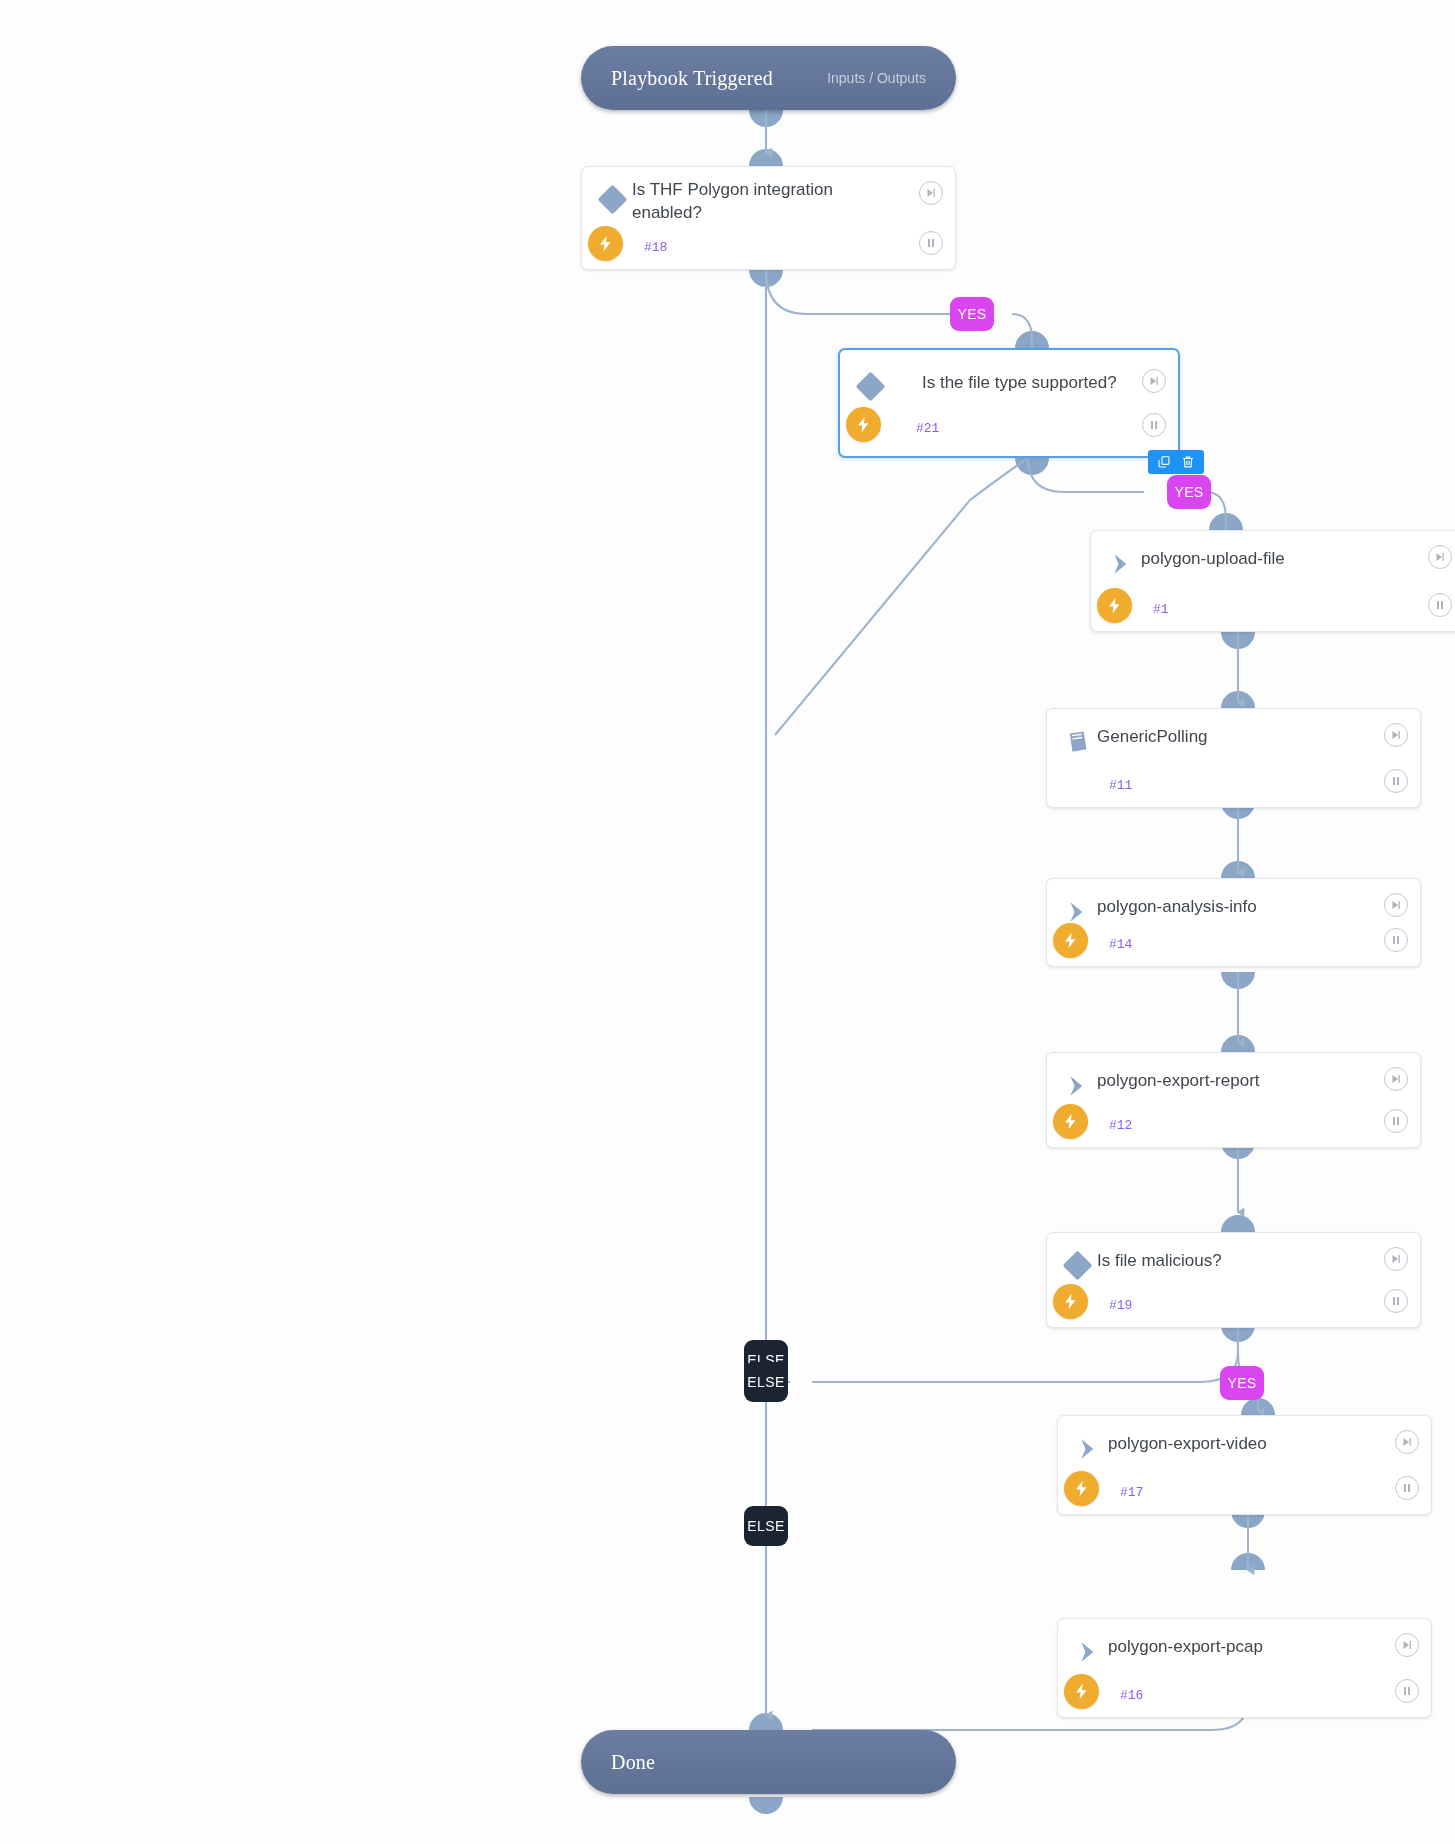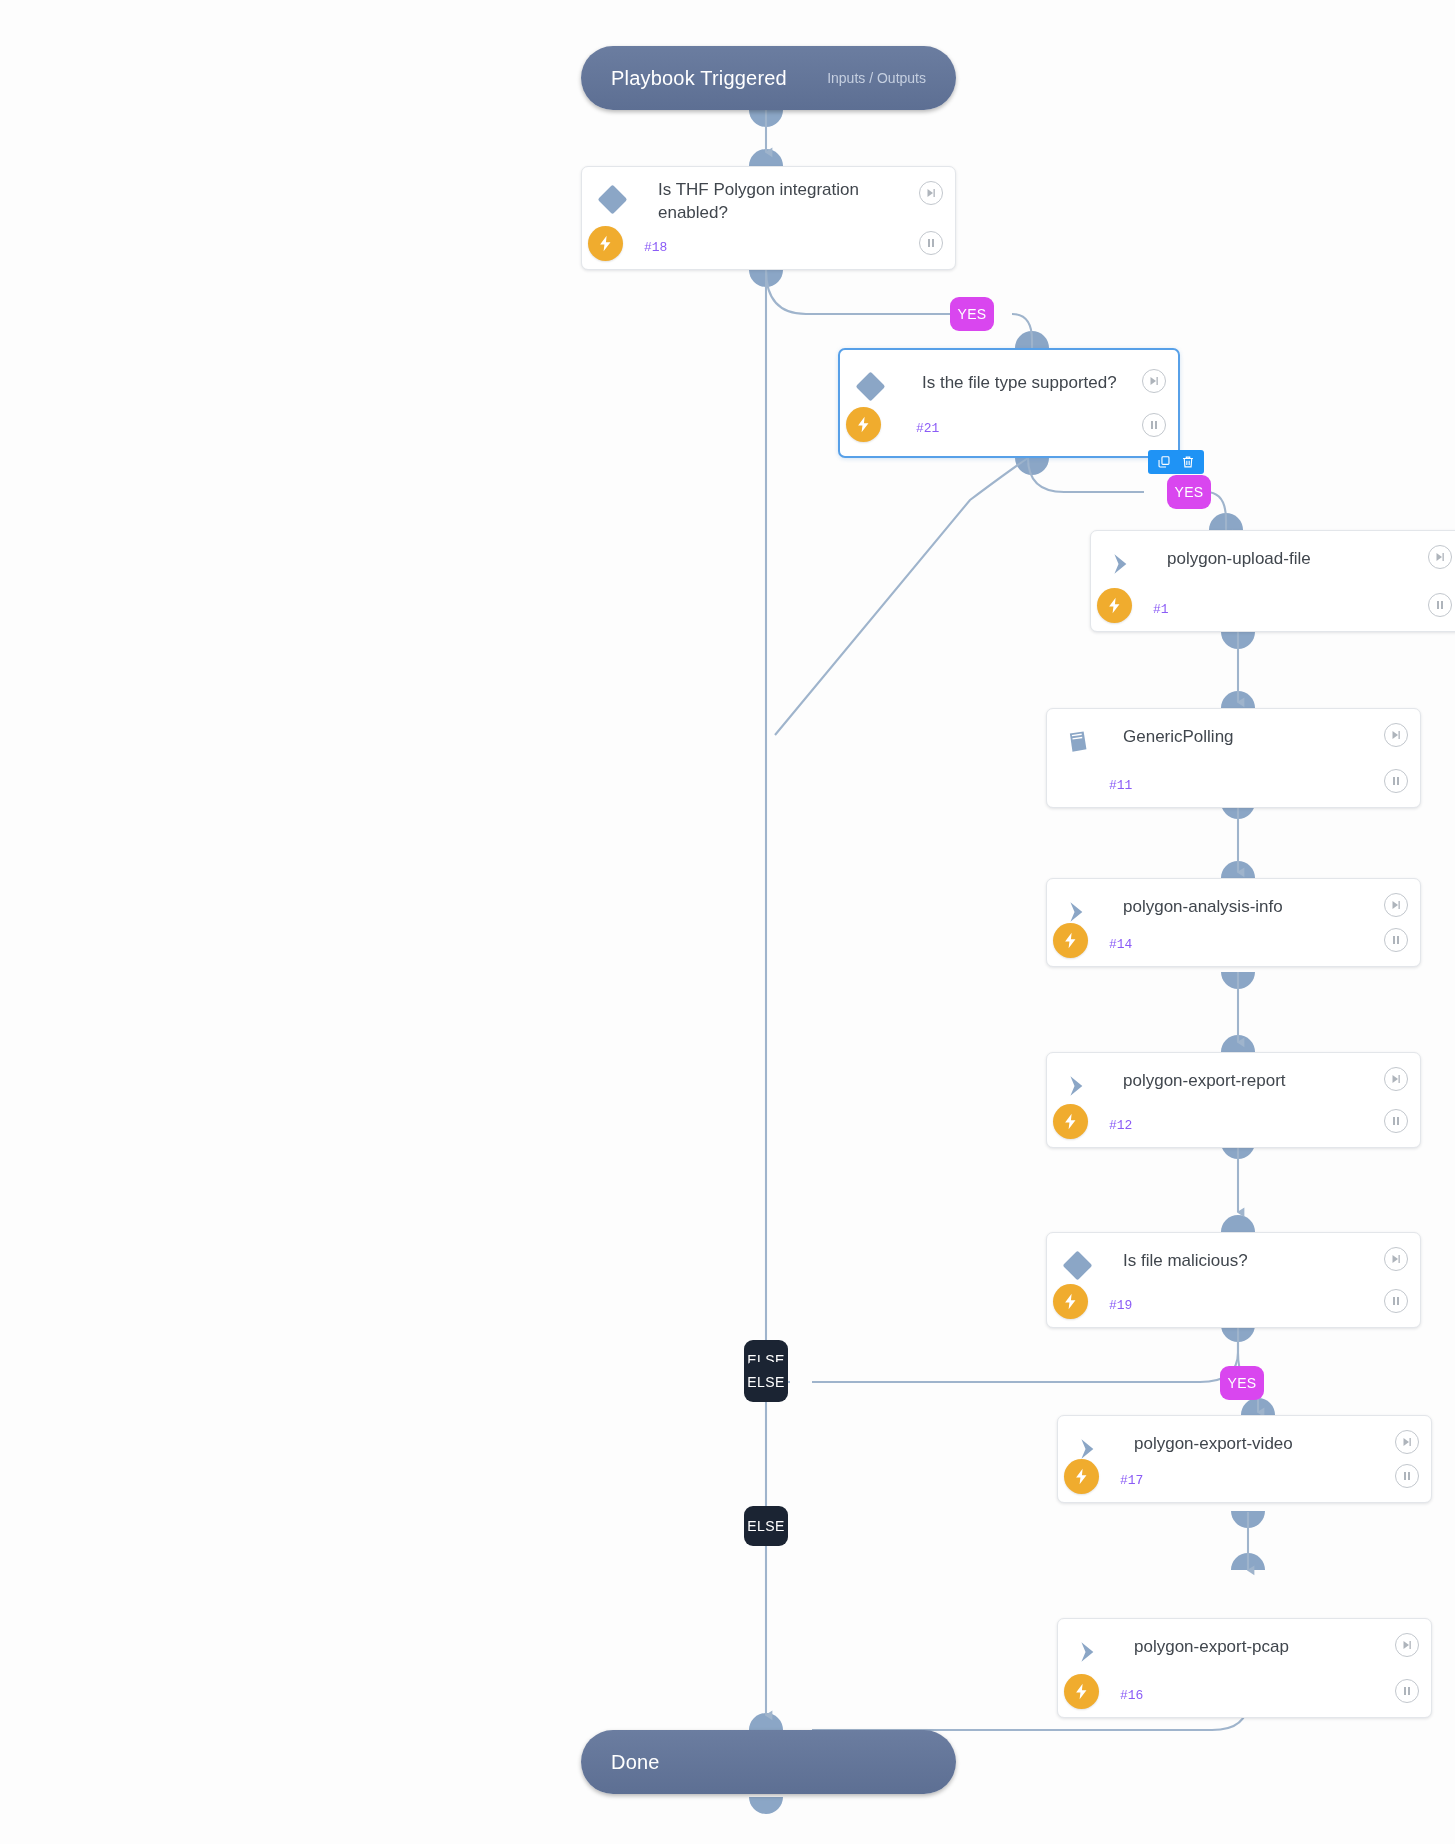--- a/index.html
+++ b/index.html
@@ -13,31 +13,31 @@
   #wires{position:absolute;left:0;top:0;width:1455px;height:1844px;}
 
   
   .pill{
     position:absolute;height:64px;border-radius:32px;
     background:linear-gradient(180deg,#6b7da0 0%,#5d6f93 100%);
     box-shadow:0 2px 4px rgba(0,0,0,.28);
     display:flex;align-items:center;box-sizing:border-box;
     padding:0 30px;color:#fff;
   }
-  .pill .ptitle{font-size:20px;letter-spacing:.2px;}
+  .pill .ptitle{font-size:20px;letter-spacing:.2px;font-family:Liberation Serif, serif;}
   .pill .pio{margin-left:auto;font-size:14px;color:#c5cfe0;}
 
   
   .node{
     position:absolute;background:#fff;border:1px solid #e3e6ea;border-radius:7px;
     box-shadow:0 1px 3px rgba(35,45,60,.13);box-sizing:border-box;
   }
   .node.selected{border:2px solid #57a0e8;box-shadow:0 1px 4px rgba(60,130,210,.22);}
   .node .n-title{
-    position:absolute;left:76px;top:17px;right:50px;
+    position:absolute;left:50px;top:17px;right:50px;
     font-size:17px;color:#40464d;line-height:1.35;
     white-space:pre-line;
   }
   .node.two-line .n-title{top:12px;}
   .node .n-id{
     position:absolute;left:62px;bottom:14px;
     font-size:13px;color:#8b5cf6;font-family:"Liberation Mono","DejaVu Sans Mono",monospace;
   }
   
   .ico-cond{
@@ -330,21 +330,21 @@
         </svg>
     </span>
     <span class="ctl pause">
       <svg viewBox="0 0 24 24">
           <rect x="6" y="4" width="4" height="16" fill="#aeb4bb"></rect>
           <rect x="14" y="4" width="4" height="16" fill="#aeb4bb"></rect>
         </svg>
     </span>
   </div>
 
-  <div class="node" style="left:1057px;top:1415px;width:375px;height:88px;">
+  <div class="node" style="left:1057px;top:1415px;width:375px;height:100px;">
     <span class="ico-cmd">
       <svg viewBox="0 0 24 24">
           <path d="M5 3 16 12 5 21 8.8 12z" fill="#8ba6c6"></path>
         </svg>
     </span>
     <span class="badge-bolt">
       <svg viewBox="0 0 24 24">
           <path d="M13.6 1 4.4 13.3h6.1L9.3 23 19 10.1h-6.4z" fill="#fff"></path>
         </svg>
     </span>

